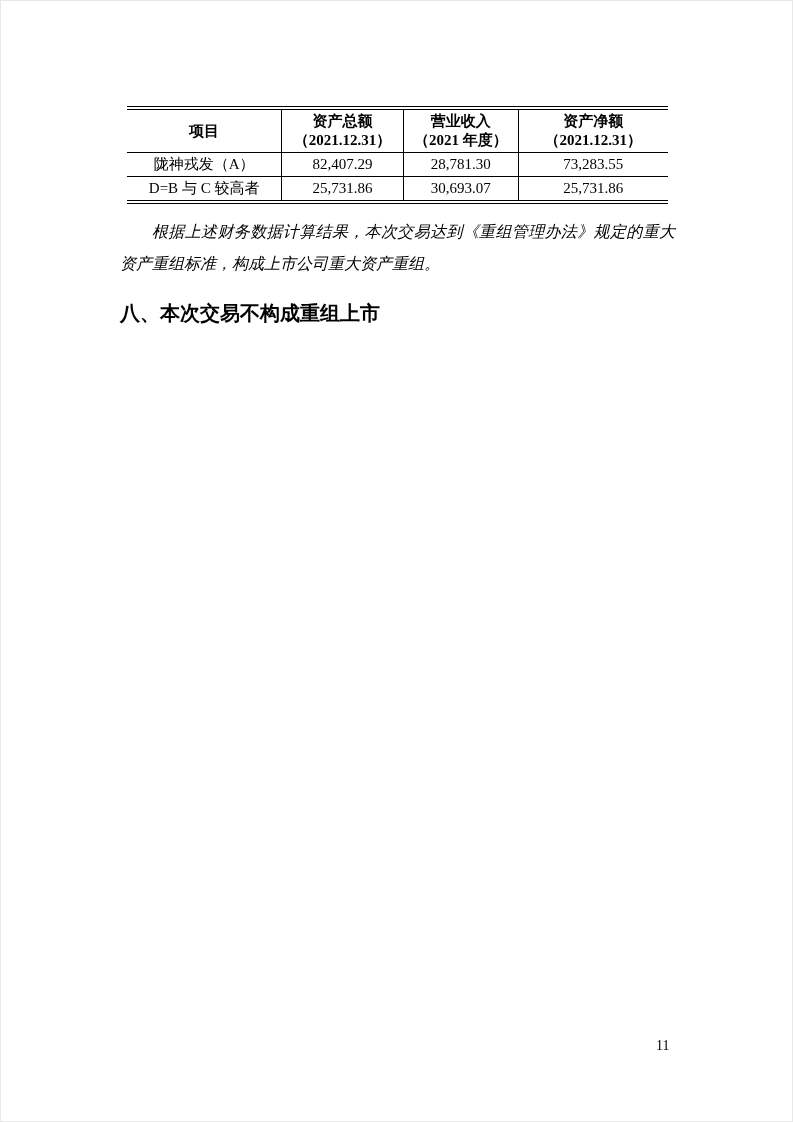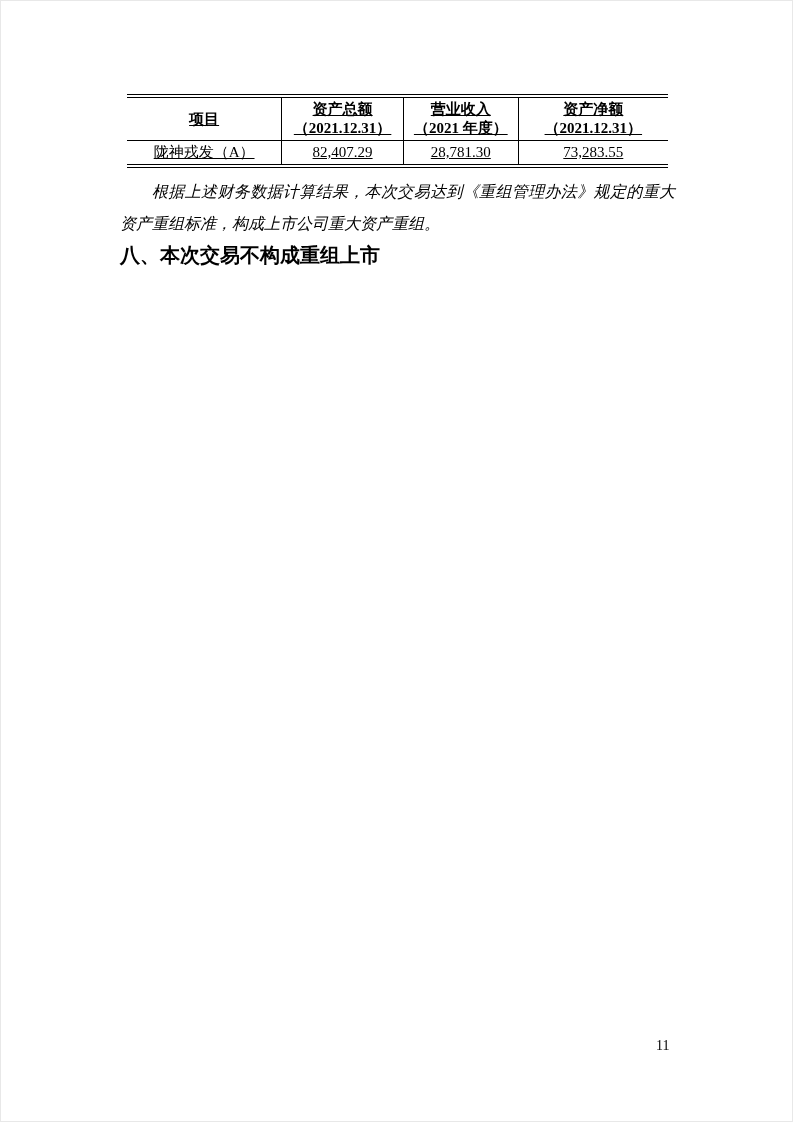--- a/index.html
+++ b/index.html
@@ -15,27 +15,26 @@
   .page {
     position: absolute;
     inset: 0;
     background: #ffffff;
     border: 1px solid #e8e8e8;
     padding: 93px 117px 0 119px;
   }
   
   .fin-table {
     width: 541px;
-    margin: 0 auto;
+    margin: 12px auto;
     border-collapse: collapse;
     border-top: 4px double #000;
     border-bottom: 4px double #000;
     font-size: 15px;
     table-layout: fixed;
-    text-decoration: underline;
   }
   .fin-table col.c1 { width: 28.6%; }
   .fin-table col.c2 { width: 22.5%; }
   .fin-table col.c3 { width: 21.2%; }
   .fin-table col.c4 { width: 27.7%; }
   .fin-table th, .fin-table td {
     text-align: center;
     vertical-align: middle;
     padding: 2px 4px;
     font-weight: normal;
@@ -49,20 +48,21 @@
   
   .para {
     font-size: 16px;
     line-height: 32px;
     text-align: justify;
     text-indent: 2em;
   }
   .para-1 { margin-top: 8px; font-style: italic; }
   .para-2 { margin-top: 23px; }
   .section-heading {
+    margin-top: 18px;
     font-family: "Liberation Sans", "DejaVu Sans", sans-serif;
     font-weight: bold;
     font-size: 20px;
     line-height: 30px;
     text-align: left;
     text-indent: 0;
   }
   .page-number {
     position: absolute;
     left: 656px;
@@ -102,20 +102,26 @@
         </th>
       </tr>
     </thead>
     <tbody>
       <tr>
         <td>陇神戎发（A）</td>
         <td>82,407.29</td>
         <td>28,781.30</td>
         <td>73,283.55</td>
       </tr>
+      <tr>
+        <td>D=B 与 C 较高者</td>
+        <td>25,731.86</td>
+        <td>30,693.07</td>
+        <td>25,731.86</td>
+      </tr>
     </tbody>
   </table>
 
   <p class="para para-1">根据上述财务数据计算结果，本次交易达到《重组管理办法》规定的重大资产重组标准，构成上市公司重大资产重组。</p>
 
   <h2 class="section-heading">八、本次交易不构成重组上市</h2>
 
 
 </div>
 

